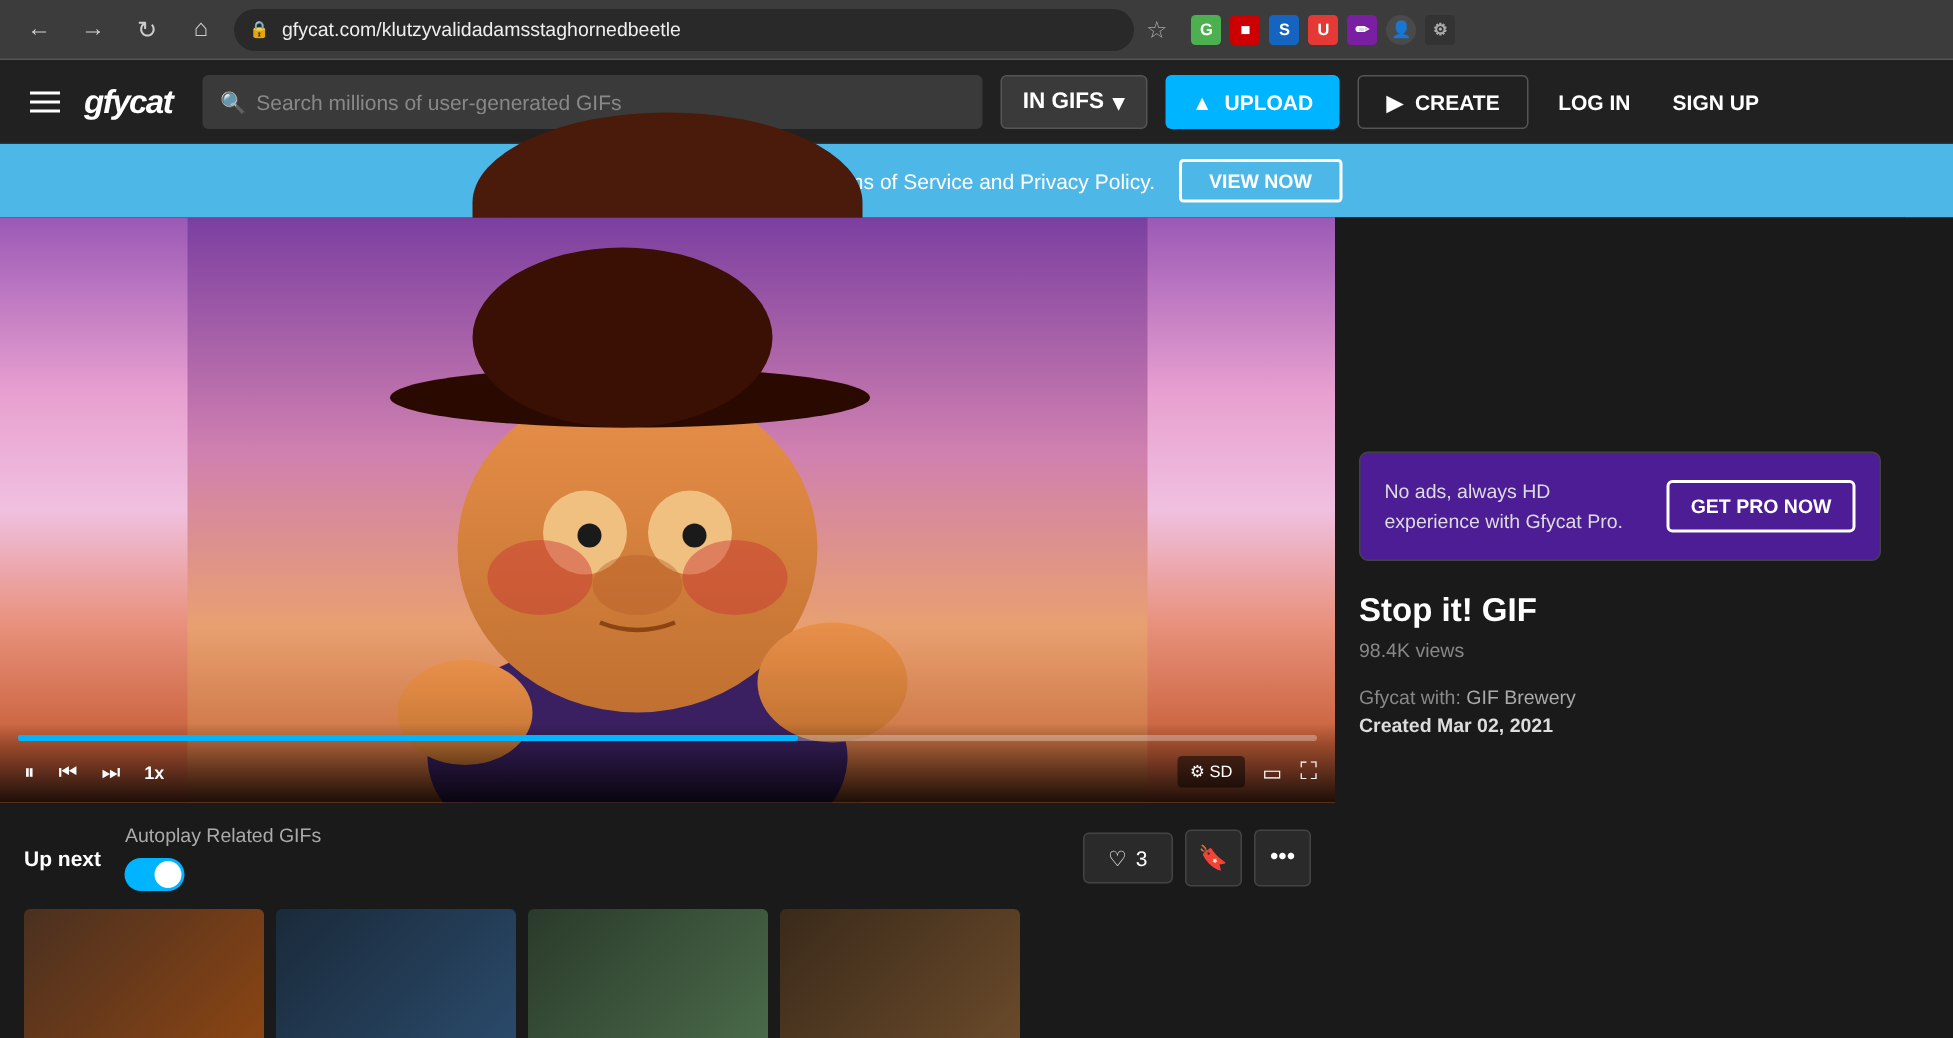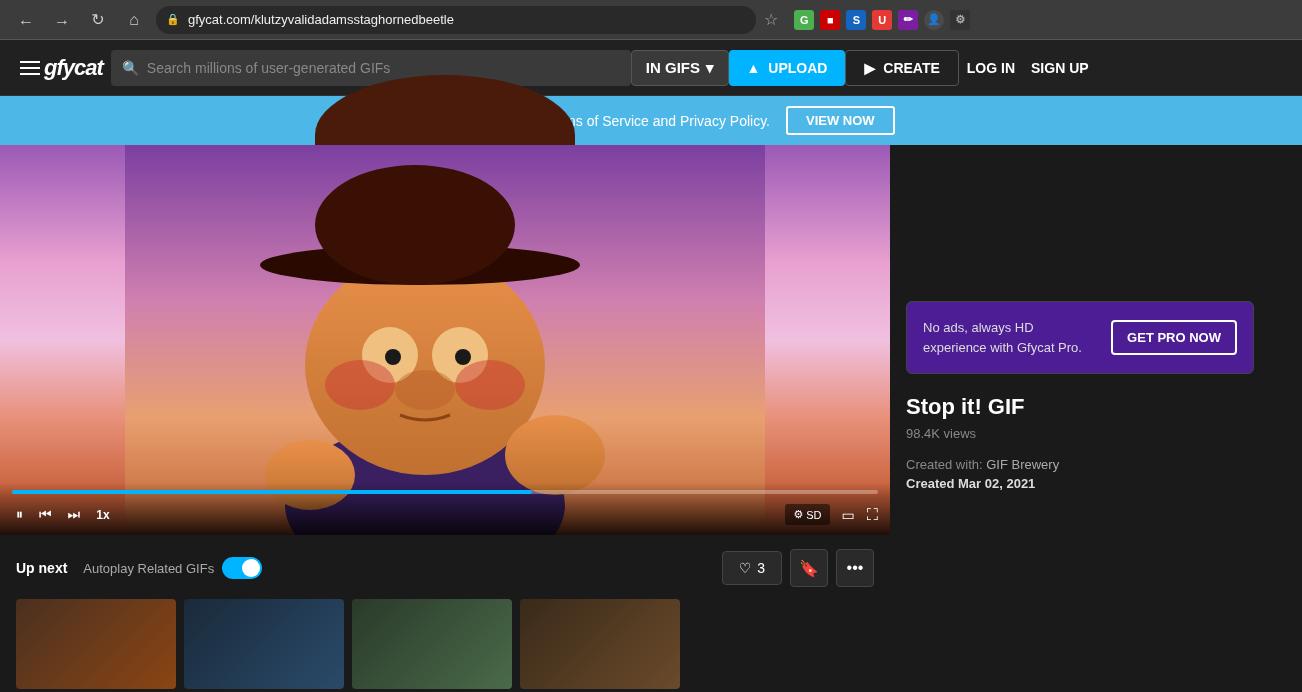--- a/index.html
+++ b/index.html
@@ -63,20 +63,21 @@
     }
     .star-icon { color: #aaa; font-size: 16px; cursor: pointer; }
 
     
     .navbar {
       background: #212121;
       height: 56px;
       display: flex;
       align-items: center;
       padding: 0 16px;
+      gap: 12px;
       border-bottom: 1px solid #333;
     }
     .hamburger-btn {
       background: none; border: none;
       color: #fff; cursor: pointer;
       font-size: 18px;
       display: flex; flex-direction: column; gap: 4px;
       padding: 4px;
     }
     .hamburger-btn span {
@@ -367,21 +368,21 @@
     .up-next-label {
       font-size: 14px;
       font-weight: 700;
       color: #fff;
     }
     .autoplay-label {
       font-size: 13px;
       color: #aaa;
     }
     .toggle-wrap {
-      display: flex; align-items: center; gap: 8px;
+      display: flex; gap: 8px; flex-direction: column;
     }
     .toggle {
       width: 40px; height: 22px;
       background: #00b4ff;
       border-radius: 11px;
       position: relative;
       cursor: pointer;
     }
     .toggle-knob {
       position: absolute;
@@ -684,19 +685,19 @@
     <div class="pro-banner">
       <span class="pro-text">No ads, always HD experience
 with Gfycat Pro.</span>
       <button class="get-pro-btn">GET PRO NOW</button>
     </div>
 
     <div>
       <div class="gif-title">Stop it! GIF</div>
       <div class="gif-views">98.4K views</div>
       <div class="created-with">
-        <span>Created with:</span>
+        <span>Gfycat with:</span>
         <a href="#">GIF Brewery</a>
       </div>
       <div class="created-date">Created Mar 02, 2021</div>
     </div>
   </div>
 </div>
 
 </body></html>

